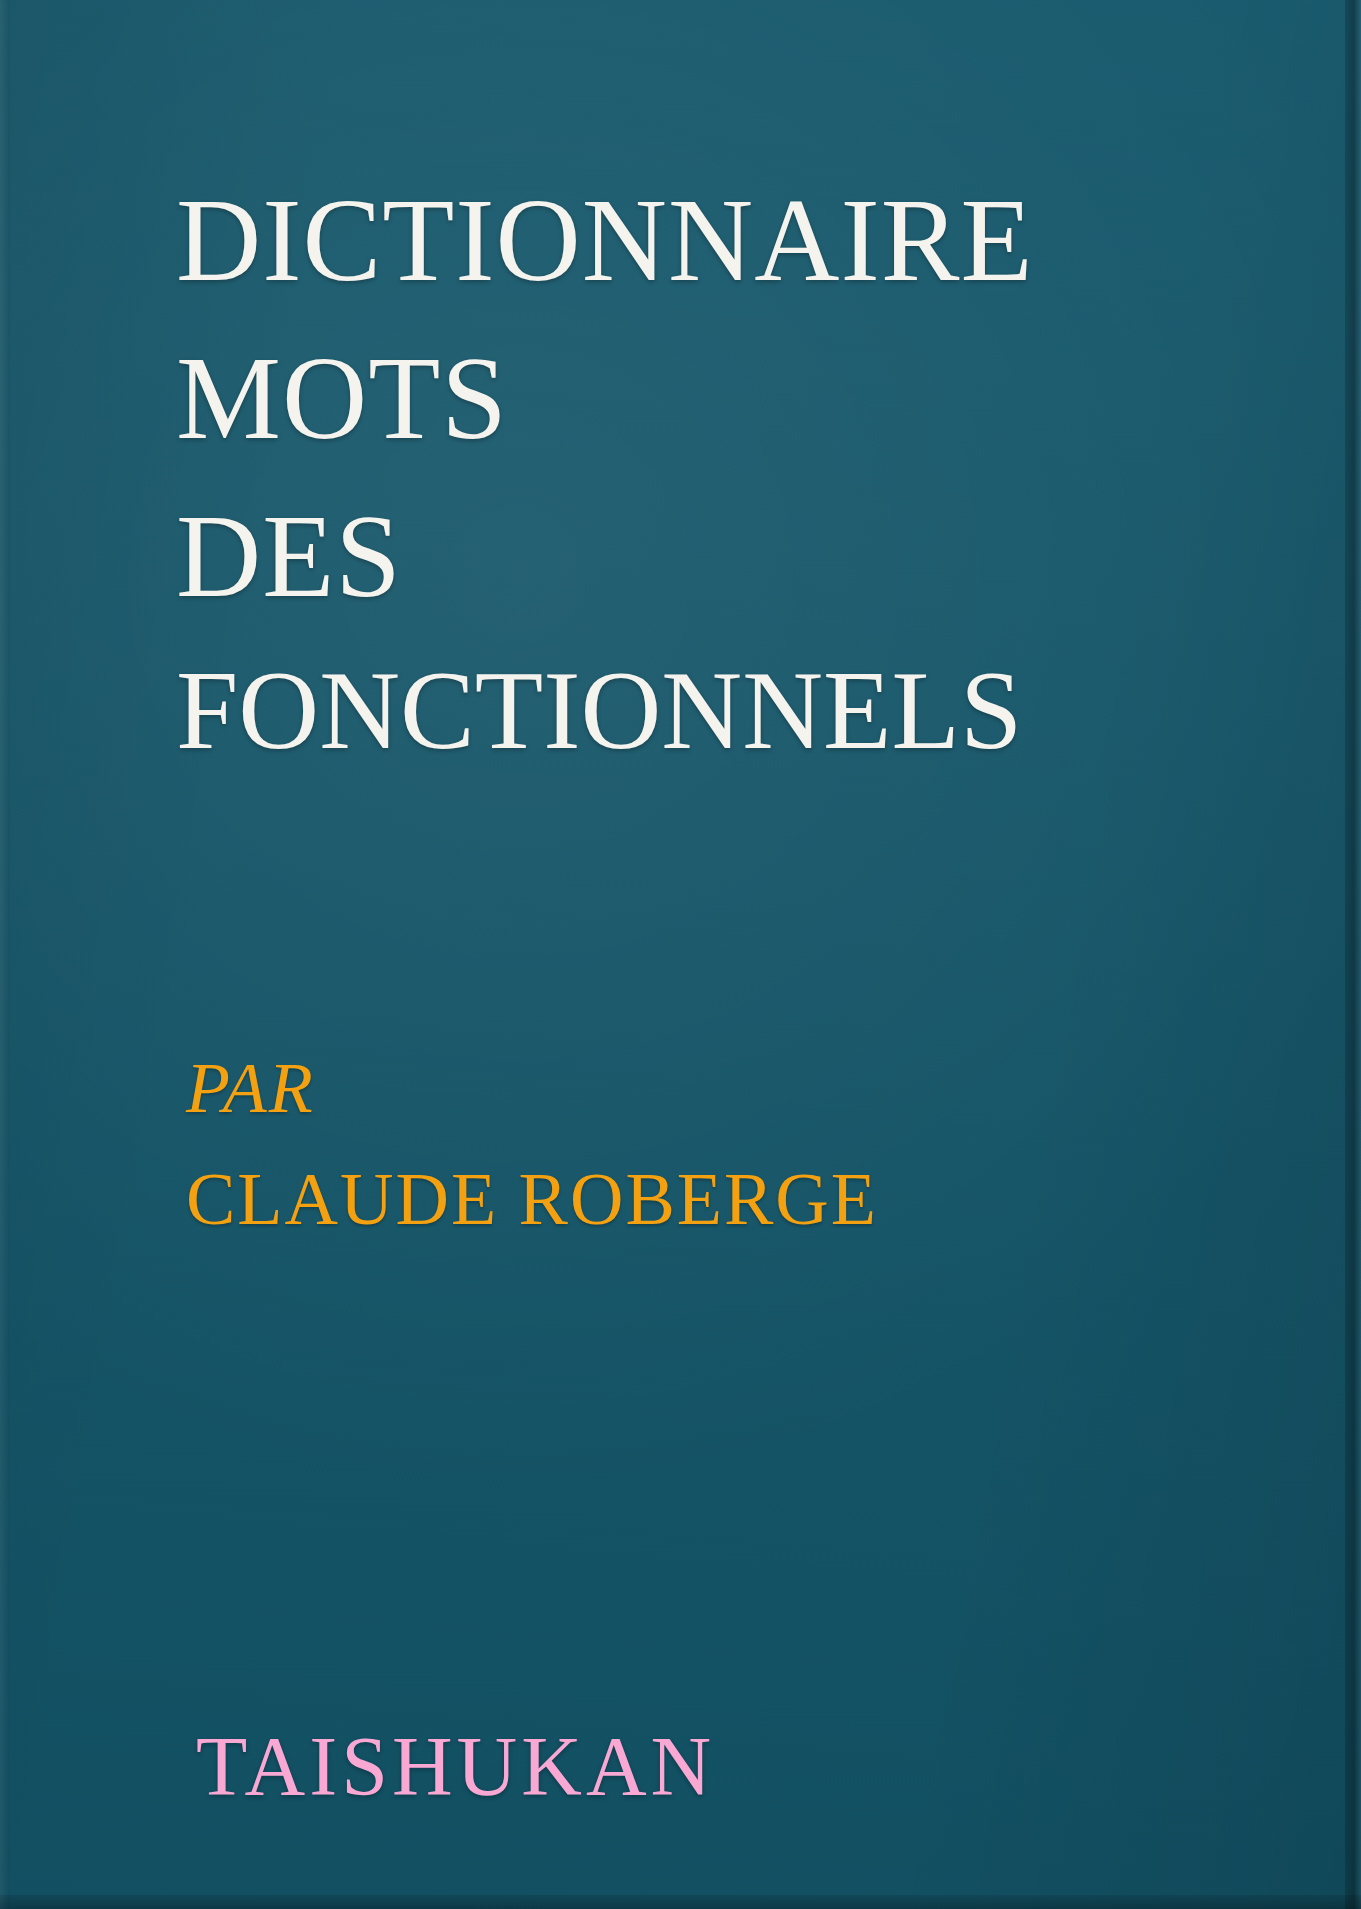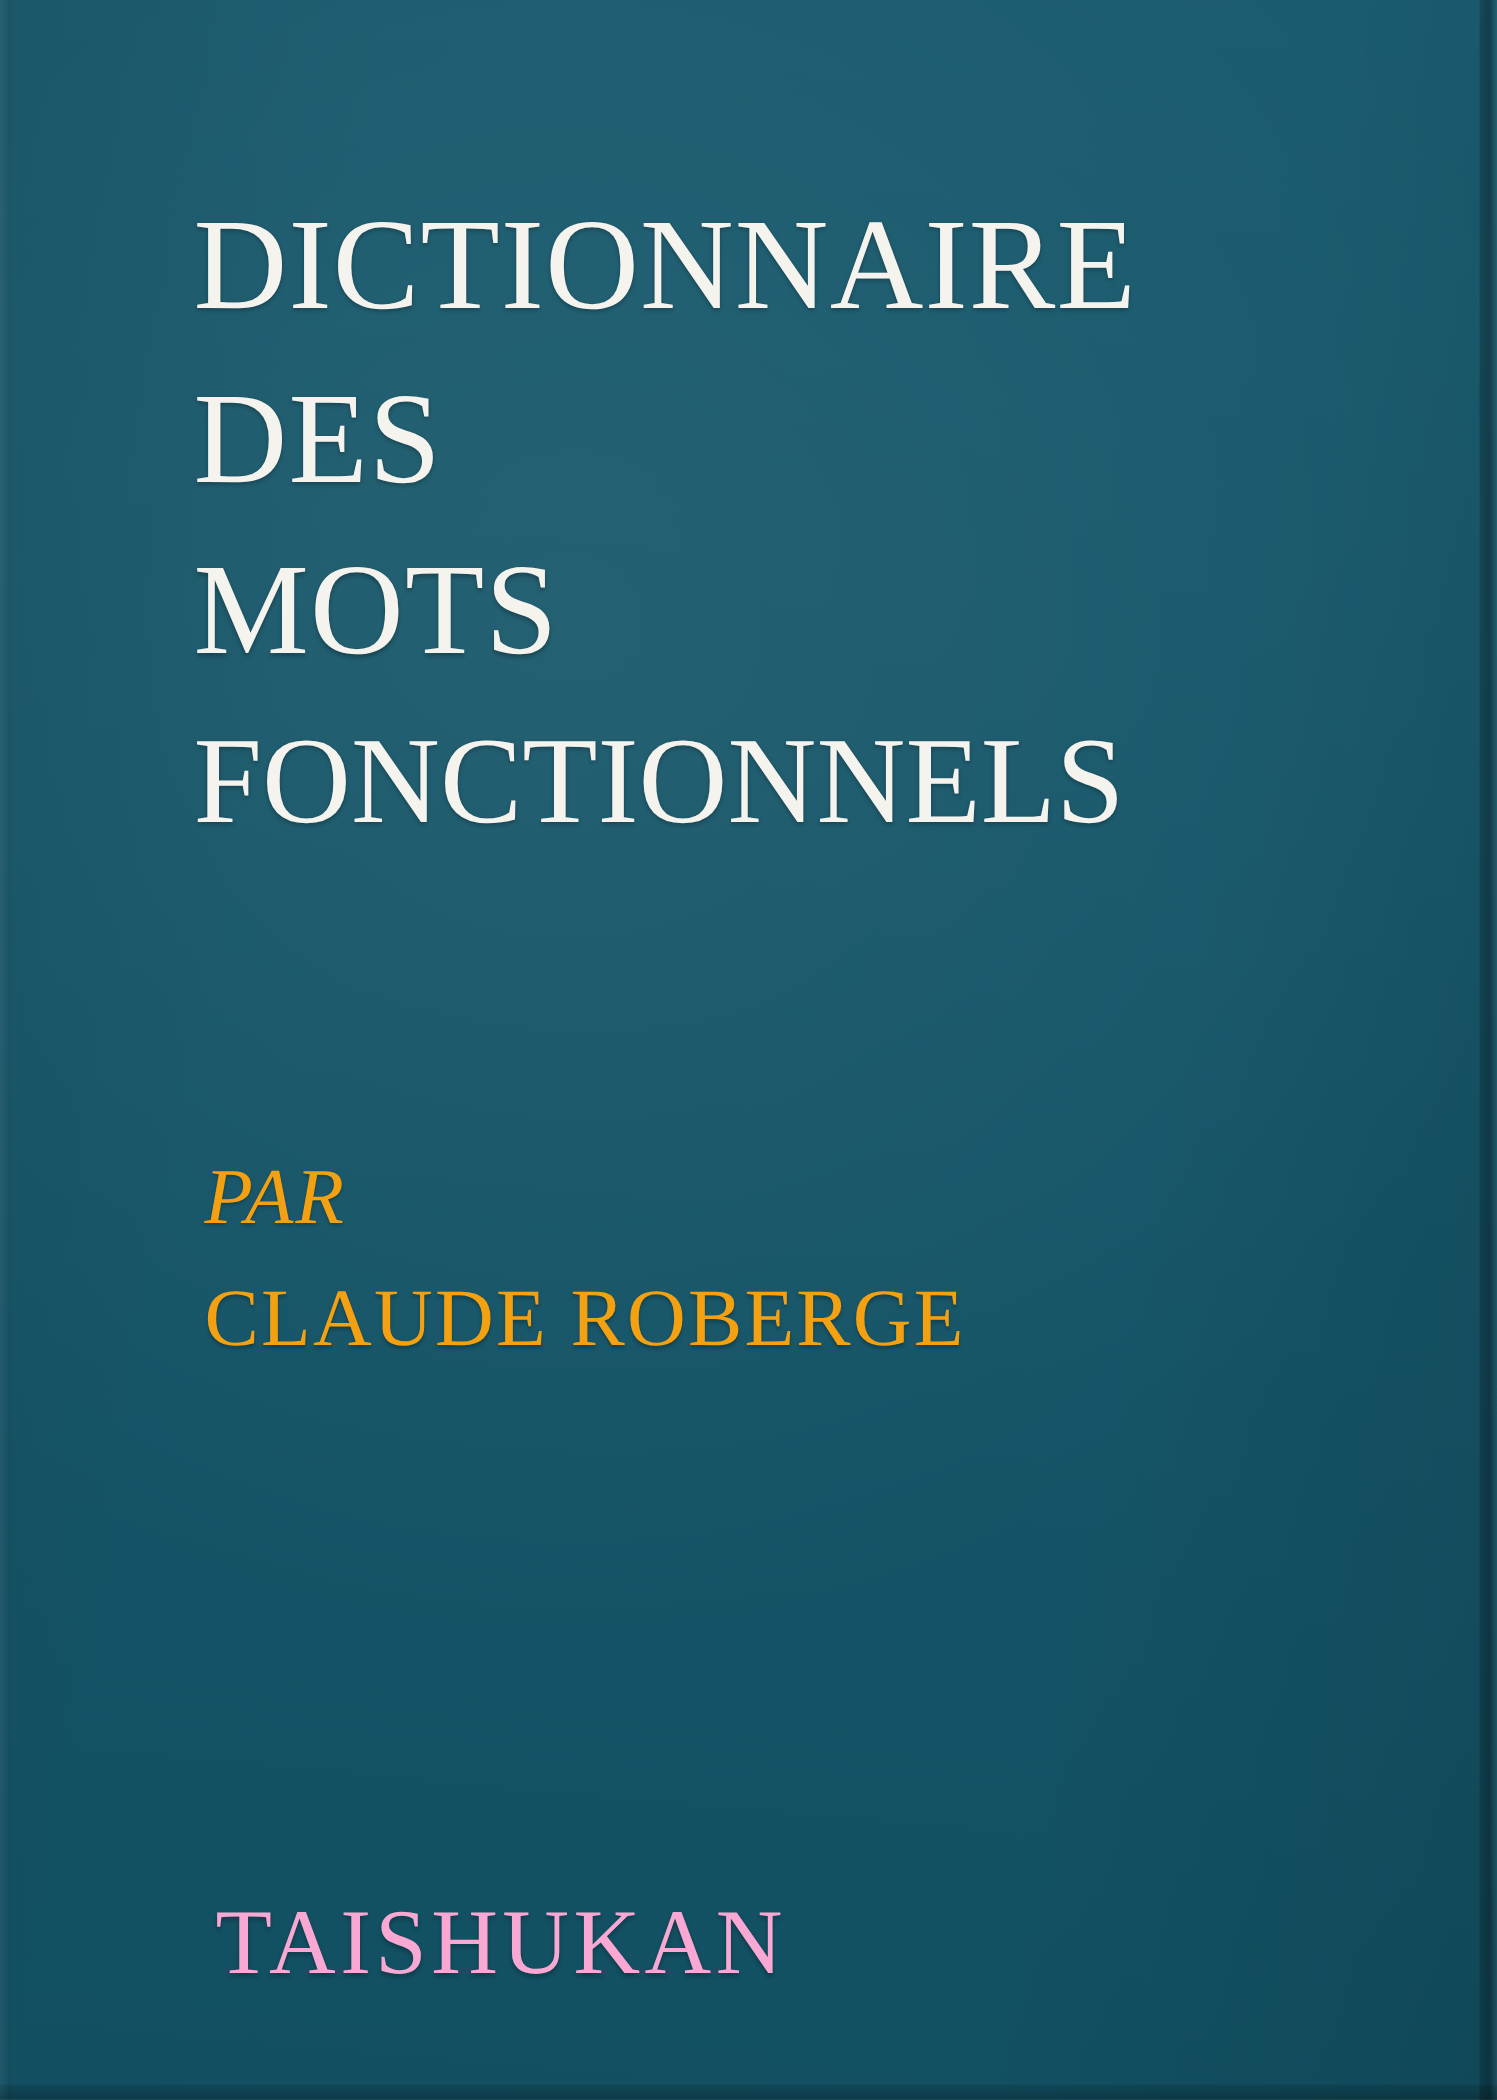--- a/index.html
+++ b/index.html
@@ -113,22 +113,22 @@
 
 <div id="book-cover">
 
   <div id="cover-sheen"></div>
   <div id="cover-edge-left"></div>
   <div id="cover-edge-right"></div>
   <div id="cover-edge-bottom"></div>
 
   <div id="title-block">
     <div id="title-line-1" class="title-line">DICTIONNAIRE</div>
+    <div id="title-line-3" class="title-line">MOTS</div>
     <div id="title-line-2" class="title-line">DES</div>
-    <div id="title-line-3" class="title-line">MOTS</div>
     <div id="title-line-4" class="title-line">FONCTIONNELS</div>
   </div>
 
   <div id="author-block">
     <div id="author-role" class="author-line">PAR</div>
     <div id="author-name-2" class="author-line">CLAUDE  ROBERGE</div>
   </div>
 
   <div id="publisher">TAISHUKAN</div>
 

